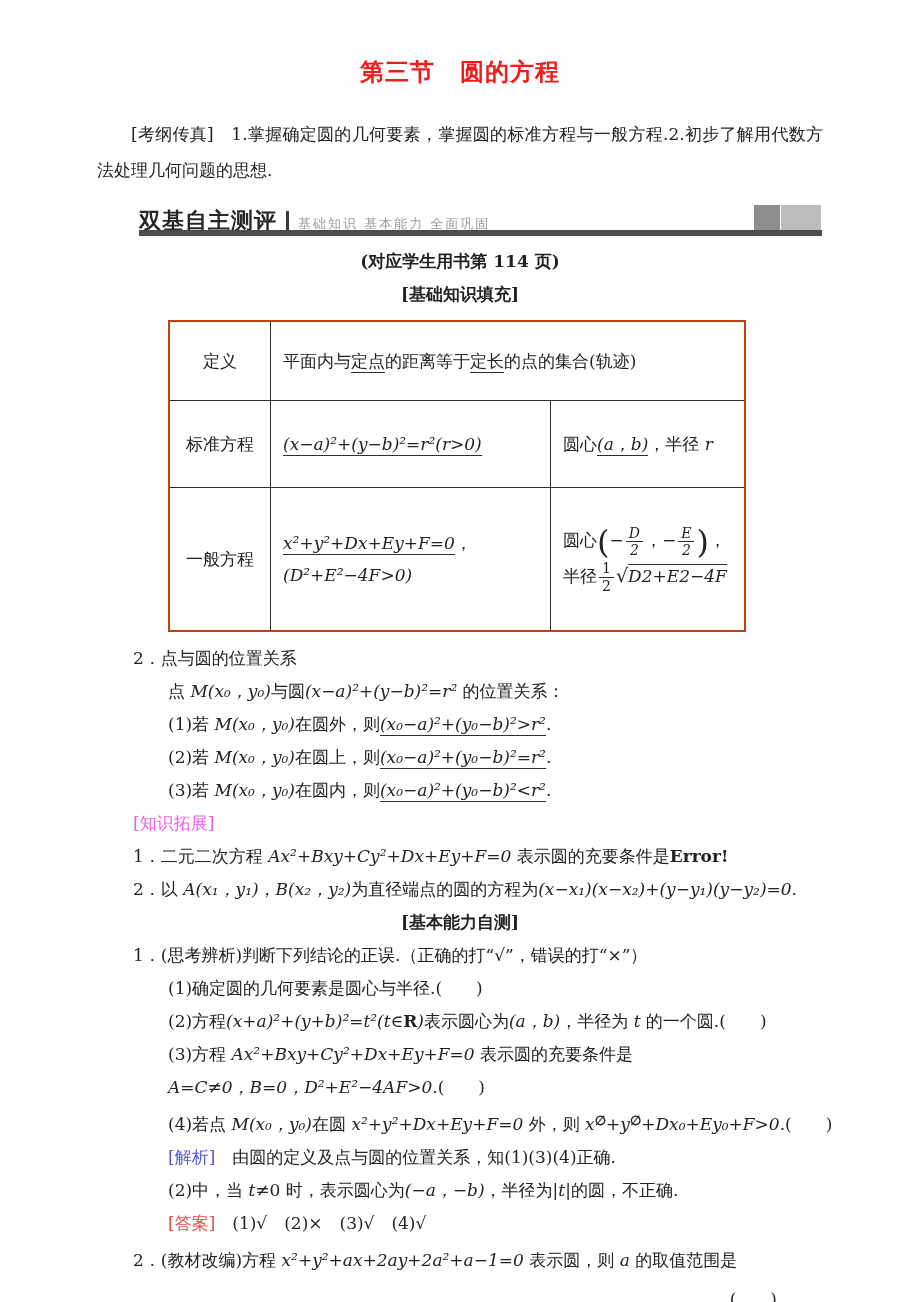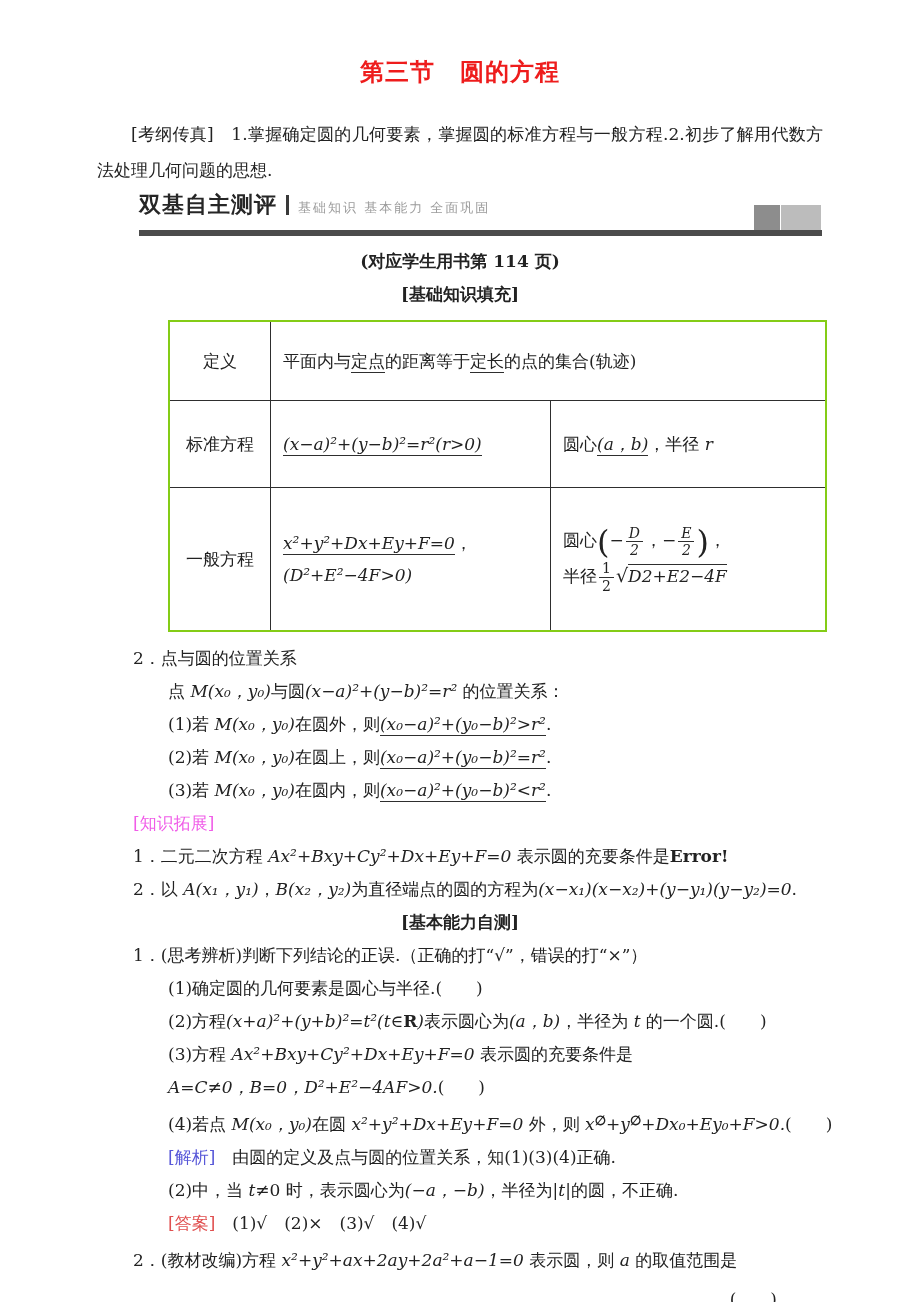--- a/index.html
+++ b/index.html
@@ -11,33 +11,33 @@
   .nowrap{white-space:nowrap;}
   .center{text-align:center;font-weight:bold;}
   .indent1{padding-left:36px;}
   .indent2{padding-left:71px;}
 
   .title{margin:56px 0 0;text-align:center;font-size:24px;font-weight:700;
          color:var(--title_red,#ee1c1c);font-family:"DejaVu Sans","Liberation Sans",sans-serif;letter-spacing:1px;}
   .syllabus{margin-top:28px;line-height:36px;text-align:justify;text-indent:34px;}
 
   .banner{position:relative;margin-top:12px;height:36px;}
-  .banner-inner{position:absolute;left:42px;bottom:16px;white-space:nowrap;}
+  .banner-inner{position:absolute;left:42px;bottom:0;white-space:nowrap;}
   .banner-title{font-family:"DejaVu Sans","Liberation Sans",sans-serif;font-weight:700;font-size:22px;color:#262626;letter-spacing:1px;}
   .banner-divider{display:inline-block;width:3px;height:20px;background:#3a3a3a;margin:0 9px;vertical-align:-3px;}
   .banner-subtitle{font-family:"DejaVu Sans","Liberation Sans",sans-serif;font-size:13px;color:var(--banner_subtitle_gray,#9b9b9b);letter-spacing:2px;}
   .banner-rule{position:absolute;left:42px;right:1px;bottom:0;height:6px;background:var(--banner_rule,#4c4c4c);}
   .sq{position:absolute;bottom:4px;height:27px;}
   .sq-dark{right:43px;width:26px;background:var(--banner_square_dark,#8d8d8d);}
   .sq-light{right:2px;width:40px;background:var(--banner_square_light,#bcbcbc);}
 
   .pageref{margin-top:9px;line-height:33px;}
   .h-sub{line-height:33px;}
 
-  .def-table{border-collapse:collapse;margin:9px 0 10px 71px;width:659px;border:2px solid #84cc16;}
+  .def-table{border-collapse:collapse;margin:9px 0 10px 71px;width:578px;border:2px solid #c2410c;}
   .def-table td{border:1px solid #2e2e2e;padding:20px 12px;vertical-align:middle;}
   .def-table td.lab{width:92px;text-align:center;padding:4px 4px;}
   .def-table tr.r1 td{height:38px;}
   .def-table tr.r2 td{height:46px;}
   .def-table tr.r3 td{height:102px;}
   .cell-line{line-height:32px;}
 
   .seg-m{font-style:italic;font-family:"DejaVu Serif","Liberation Serif",serif;}
   .seg-u{border-bottom:1px solid #2e2e2e;padding-bottom:1px;}
   .seg-b{font-weight:700;font-style:normal;}

